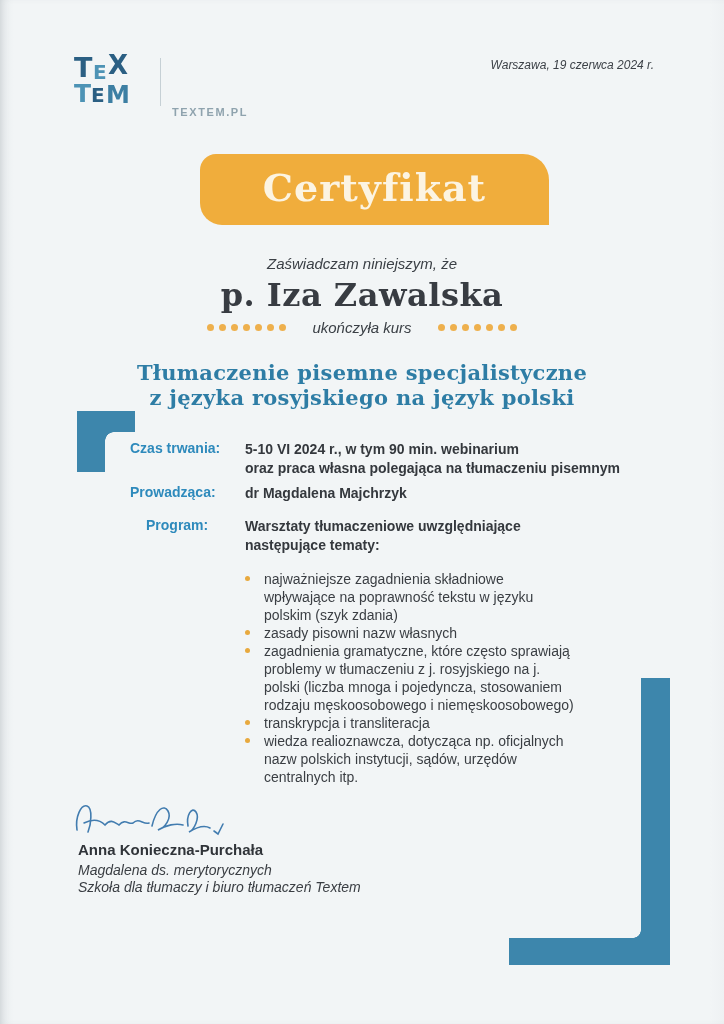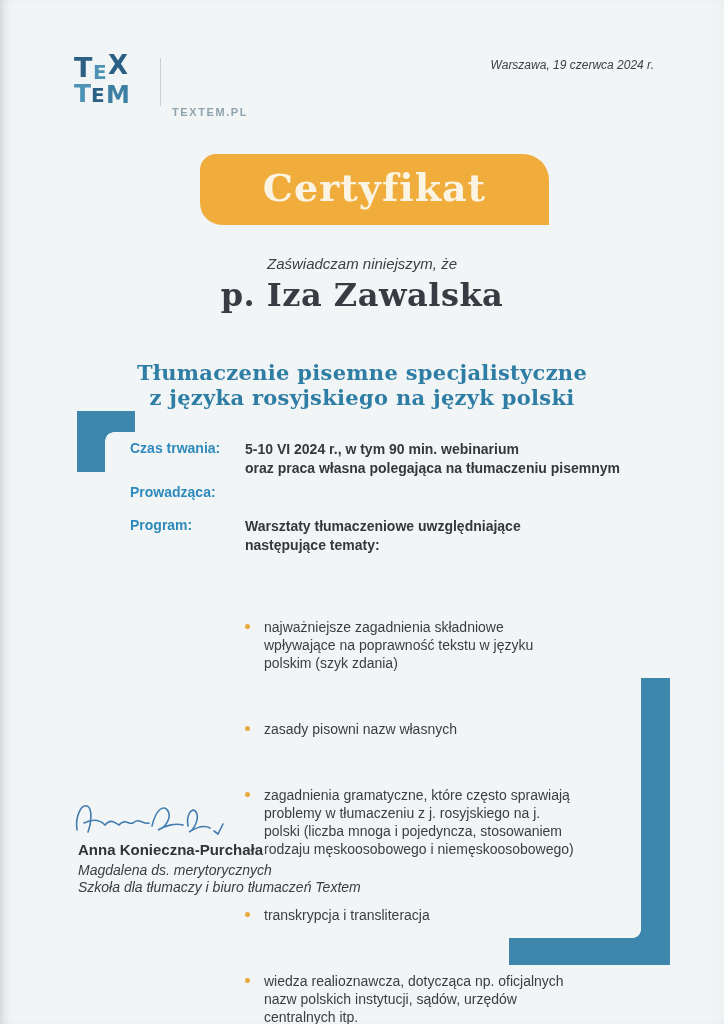--- a/index.html
+++ b/index.html
@@ -72,24 +72,24 @@
   .corner-br .bar-v{position:absolute;right:0;top:0;width:29px;height:287px;background:var(--accent);}
   .corner-br .bar-h{position:absolute;left:0;bottom:0;width:161px;height:27px;background:var(--accent);}
   .corner-br .fillet{position:absolute;right:29px;bottom:27px;width:8px;height:8px;
     background:radial-gradient(circle at 0 0,rgba(0,0,0,0) 7.5px,var(--accent) 8px);}
 
   
   .detail-label{position:absolute;left:130px;font-size:14px;font-weight:bold;color:var(--label-blue);}
   .detail-value{position:absolute;left:245px;font-size:14px;font-weight:bold;color:var(--text-dark);line-height:19px;white-space:nowrap;}
   .lbl-duration,.val-duration{top:440px;}
   .lbl-instructor,.val-instructor{top:484px;}
-  .lbl-program{top:517px;}
+  .lbl-program{top:517px;margin-left:16px;}
   .program-heading{position:absolute;left:245px;top:517px;width:340px;font-size:14px;font-weight:bold;line-height:19px;color:var(--text-dark);}
   .program-list{position:absolute;left:245px;top:570px;width:330px;list-style:none;}
-  .program-list li{position:relative;padding-left:19px;font-size:14px;line-height:18px;color:#3a3e43;width:331px;margin-top:48px;}
+  .program-list li{position:relative;padding-left:19px;font-size:14px;line-height:18px;color:#3a3e43;width:331px;}
   .program-list li .bullet{position:absolute;left:0;top:6px;width:5px;height:5px;border-radius:50%;background:#e8a93e;}
 
   
   .signature{position:absolute;left:70px;top:795px;width:160px;height:46px;}
   .signer-name{position:absolute;left:78px;top:841px;font-size:15px;font-weight:bold;color:#303439;}
   .signer-role1{position:absolute;left:78px;top:862px;font-size:14px;font-style:italic;color:#3a3e43;}
   .signer-role2{position:absolute;left:78px;top:879px;font-size:14px;font-style:italic;color:#3a3e43;}
 </style>
 </head>
 <body>
@@ -108,20 +108,41 @@
   <div class="logo-site">TEXTEM.PL</div>
   <div class="dateline">Warszawa, 19 czerwca 2024 r.</div>
 
   <div class="banner">
     <div class="banner-title">Certyfikat</div>
   </div>
 
   <div class="attest">Zaświadczam niniejszym, że</div>
   <div class="recipient">p. Iza Zawalska</div>
 
+  <div class="dots-row">
+    <div class="dot-group">
+      <span class="dot"></span>
+        <span class="dot"></span>
+        <span class="dot"></span>
+        <span class="dot"></span>
+        <span class="dot"></span>
+        <span class="dot"></span>
+        <span class="dot"></span>
+    </div>
+    <div class="completed">ukończyła kurs</div>
+    <div class="dot-group">
+      <span class="dot"></span>
+        <span class="dot"></span>
+        <span class="dot"></span>
+        <span class="dot"></span>
+        <span class="dot"></span>
+        <span class="dot"></span>
+        <span class="dot"></span>
+    </div>
+  </div>
 
   <div class="course-title">
     <div>Tłumaczenie pisemne specjalistyczne</div>
     <div>z języka rosyjskiego na język polski</div>
   </div>
 
   <div class="corner-tl">
     <div class="bar-h"></div>
       <div class="bar-v"></div>
       <div class="fillet"></div>
@@ -132,20 +153,21 @@
       <div class="fillet"></div>
   </div>
 
   <div class="detail-label lbl-duration">Czas trwania:</div>
   <div class="detail-value val-duration">
     <div>5-10 VI 2024 r., w tym 90 min. webinarium</div>
     <div>oraz praca własna polegająca na tłumaczeniu pisemnym</div>
   </div>
 
   <div class="detail-label lbl-instructor">Prowadząca:</div>
+  <div class="detail-value val-instructor">dr Magdalena Majchrzyk</div>
 
   <div class="detail-label lbl-program">Program:</div>
   <div class="program-heading">Warsztaty tłumaczeniowe uwzględniające następujące tematy:</div>
 
   <ul class="program-list">
 
       <li>
         <span class="bullet"></span>
         <span>najważniejsze zagadnienia składniowe wpływające na poprawność tekstu w języku polskim (szyk zdania)</span>
       </li>

